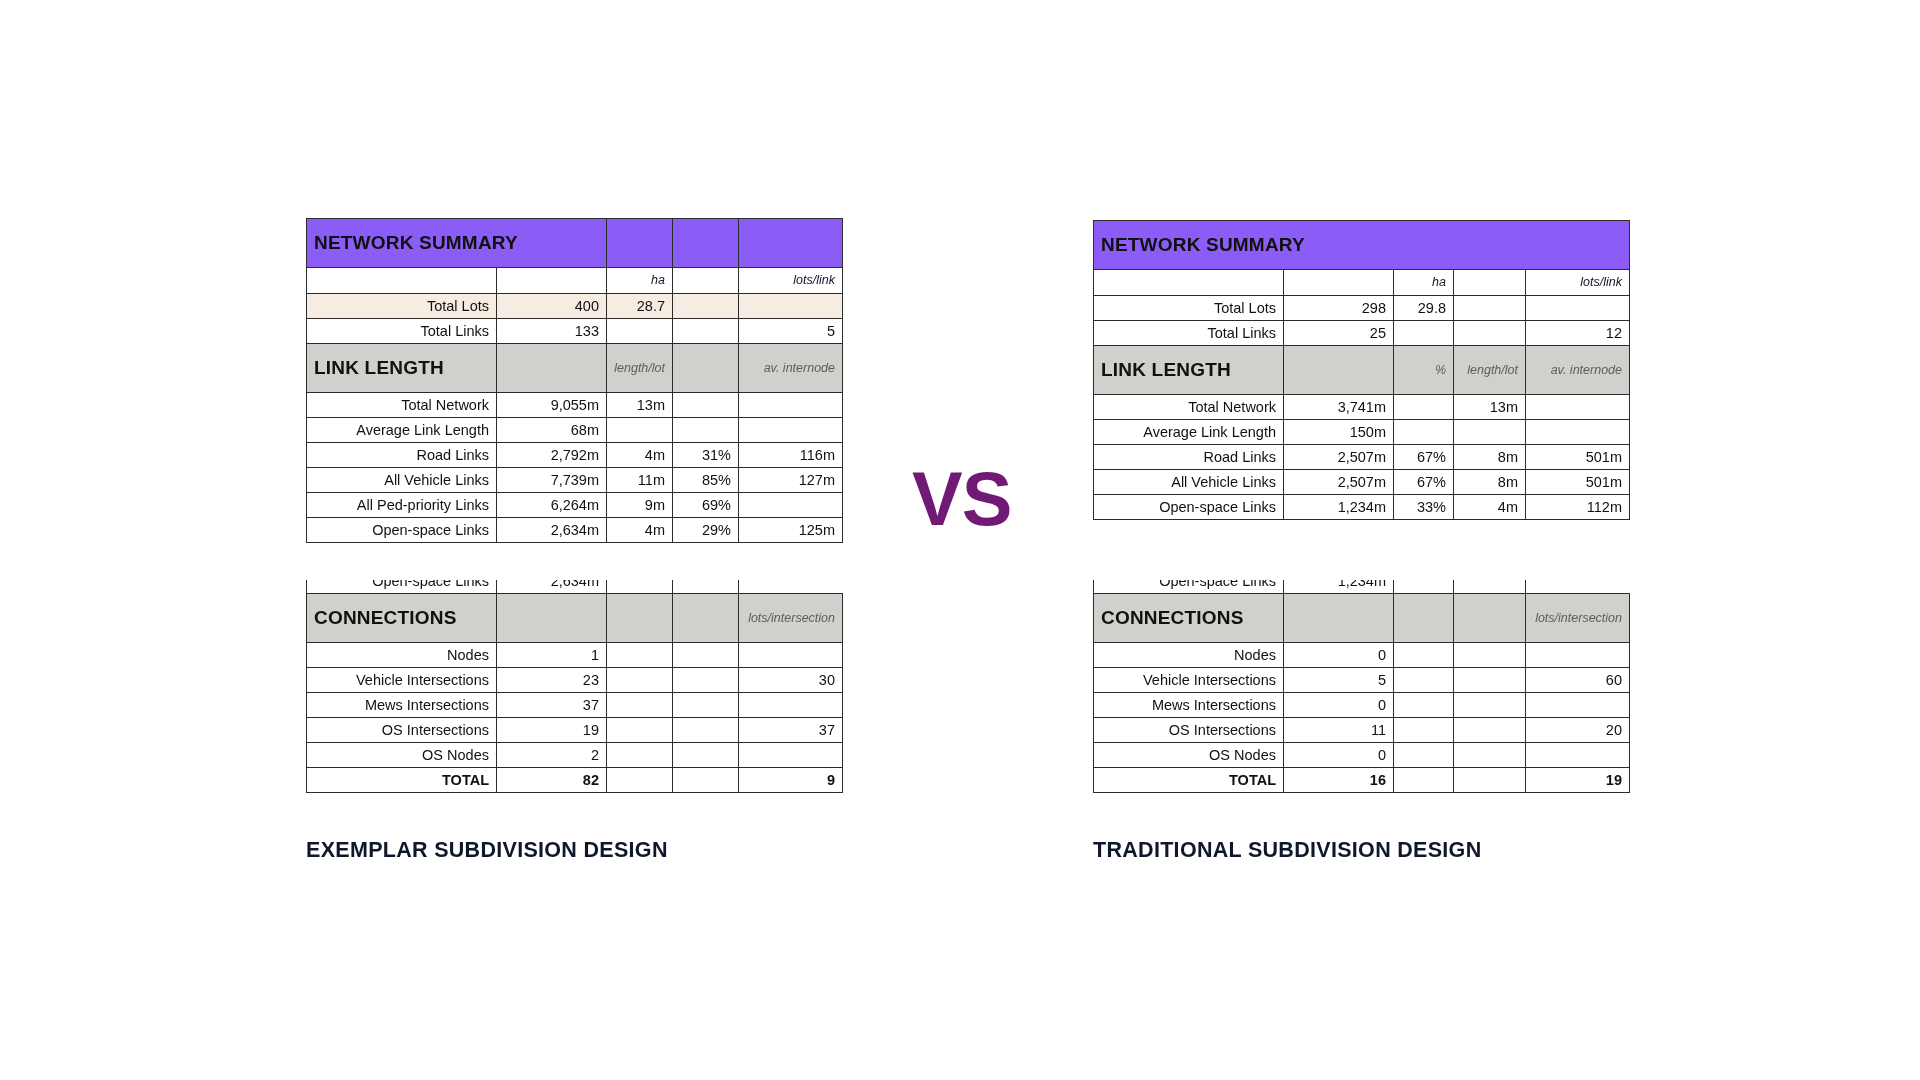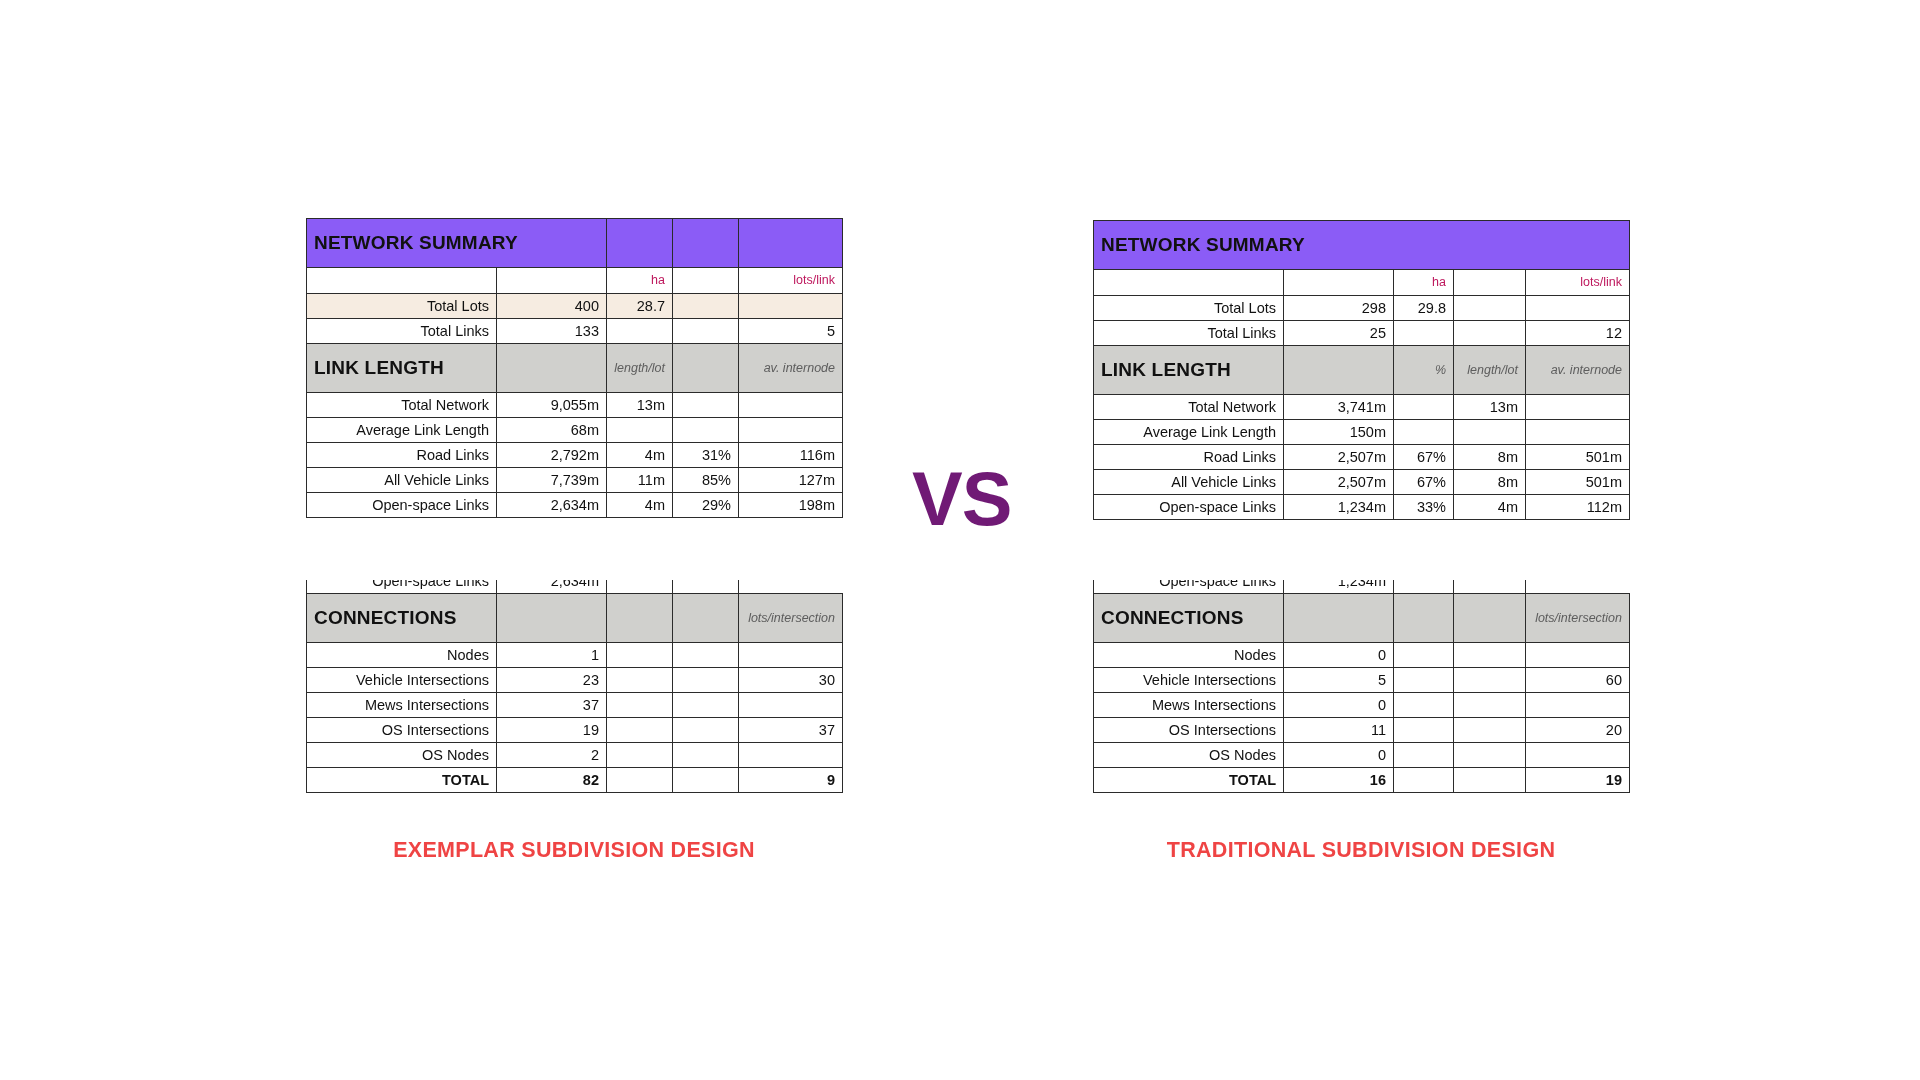--- a/index.html
+++ b/index.html
@@ -59,22 +59,23 @@
     padding-bottom: 2px;
     line-height: normal;
   }
 
   
   tr.unit-row td {
     height: 25px;
     line-height: 25px;
   }
   td.unit {
+    font-style: italic;
     font-size: 12.5px;
-    color: #be185d;
+    color: #0f172a;
     text-align: right;
   }
 
   td.lbl  { text-align: right; }
   td.num  { text-align: right; }
   td.bold { font-weight: bold; }
 
   tr.hl td { background: #f6ece1; }
 
   
@@ -93,23 +94,23 @@
     color: #701a75;
     letter-spacing: -1px;
   }
 
   
   .caption {
     position: absolute;
     font-family: "Liberation Sans", sans-serif;
     font-weight: bold;
     font-size: 21.5px;
-    color: #ef4444;
+    color: #0f172a;
     letter-spacing: .3px;
-    text-align: center;
+    text-align: left;
     white-space: nowrap;
   }
 </style>
 </head>
 <body>
 
 <div class="panel" style="left:306px; top:218px;">
   <table class="sheet" style="width:536px;">
     <colgroup>
       <col style="width:190px">
@@ -177,25 +178,32 @@
         <td class="num">116m</td>
       </tr>
       <tr>
         <td class="lbl">All Vehicle Links</td>
         <td class="num">7,739m</td>
         <td class="num">11m</td>
         <td class="num">85%</td>
         <td class="num">127m</td>
       </tr>
       <tr>
+        <td class="lbl">All Ped-priority Links</td>
+        <td class="num">6,264m</td>
+        <td class="num">9m</td>
+        <td class="num">69%</td>
+        <td class="num"></td>
+      </tr>
+      <tr>
         <td class="lbl">Open-space Links</td>
         <td class="num">2,634m</td>
         <td class="num">4m</td>
         <td class="num">29%</td>
-        <td class="num">198m</td>
+        <td class="num">125m</td>
       </tr>
     </tbody>
   </table>
 </div>
 
 <div class="ghost-clip" style="left:306px; top:580px; width:536px; height:13px;">
   <table class="sheet" style="width:536px;">
     <colgroup>
       <col style="width:190px">
         <col style="width:110px">

